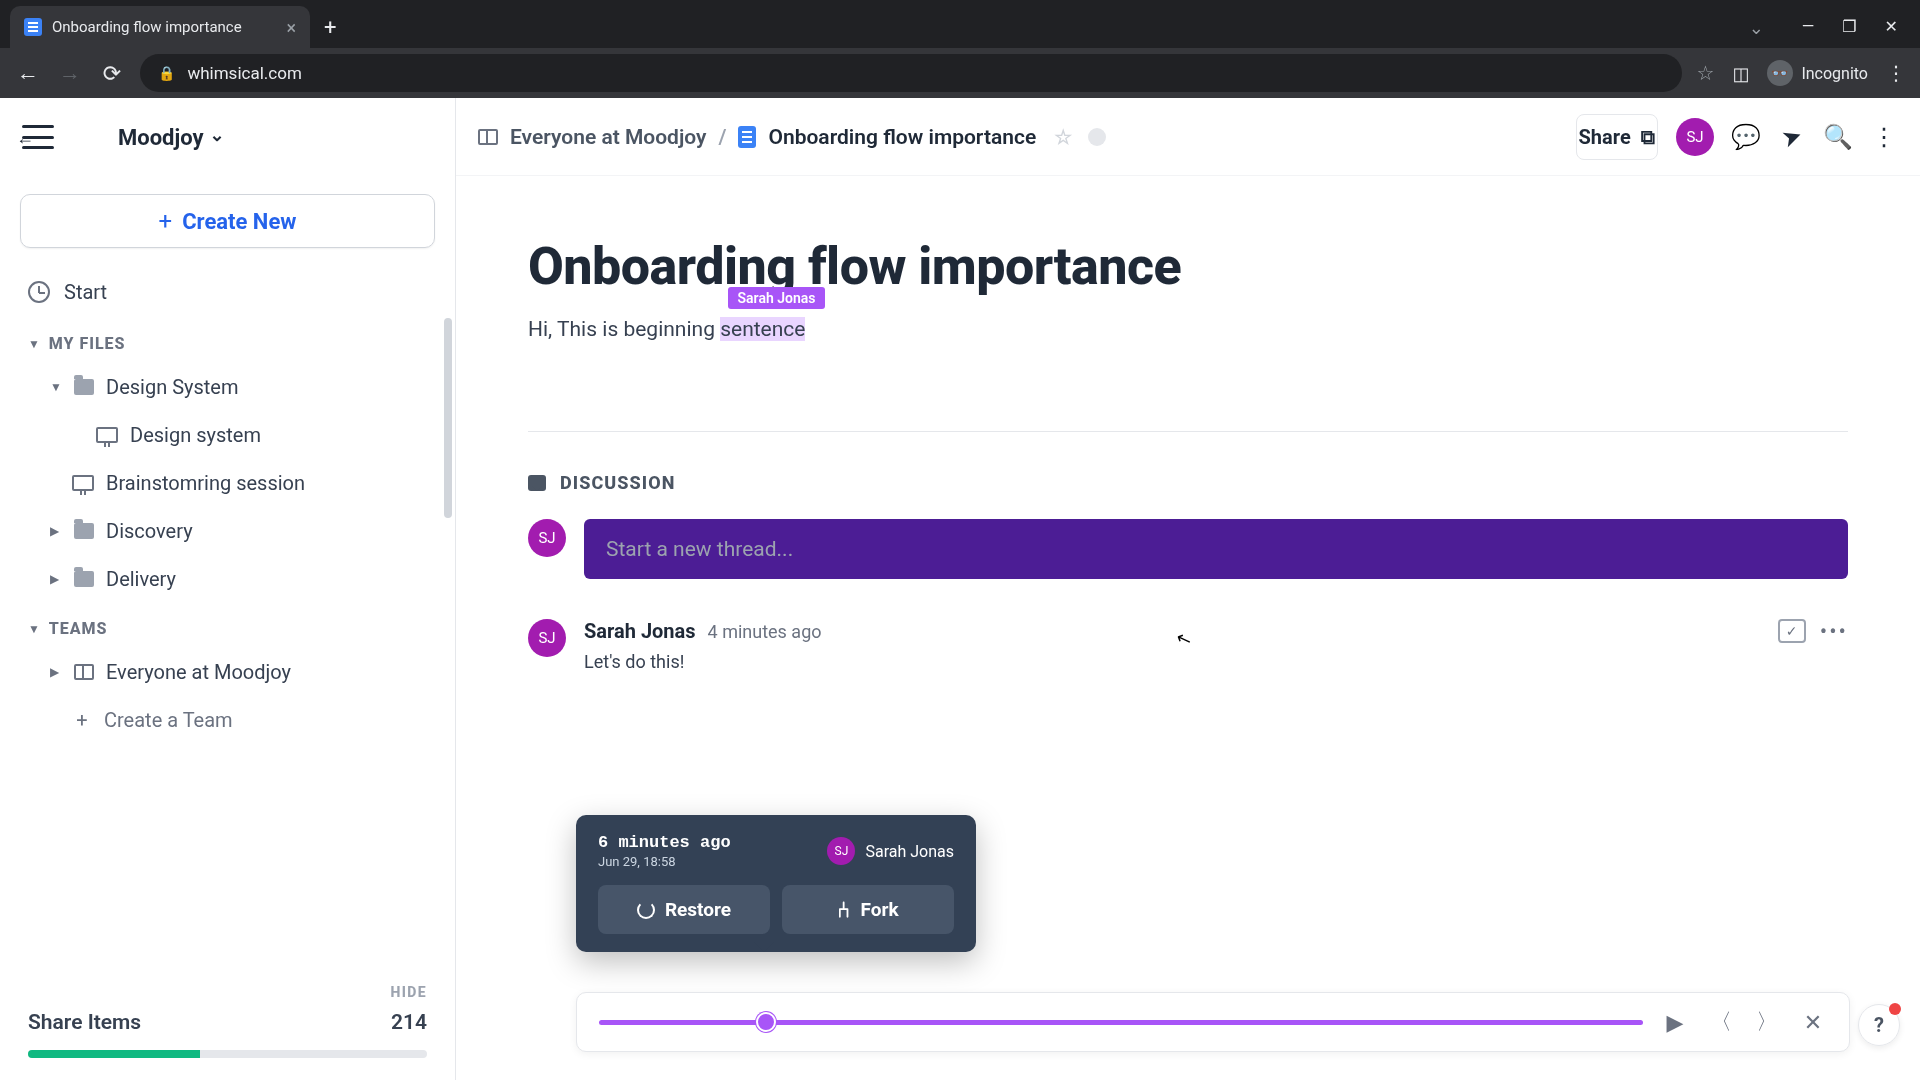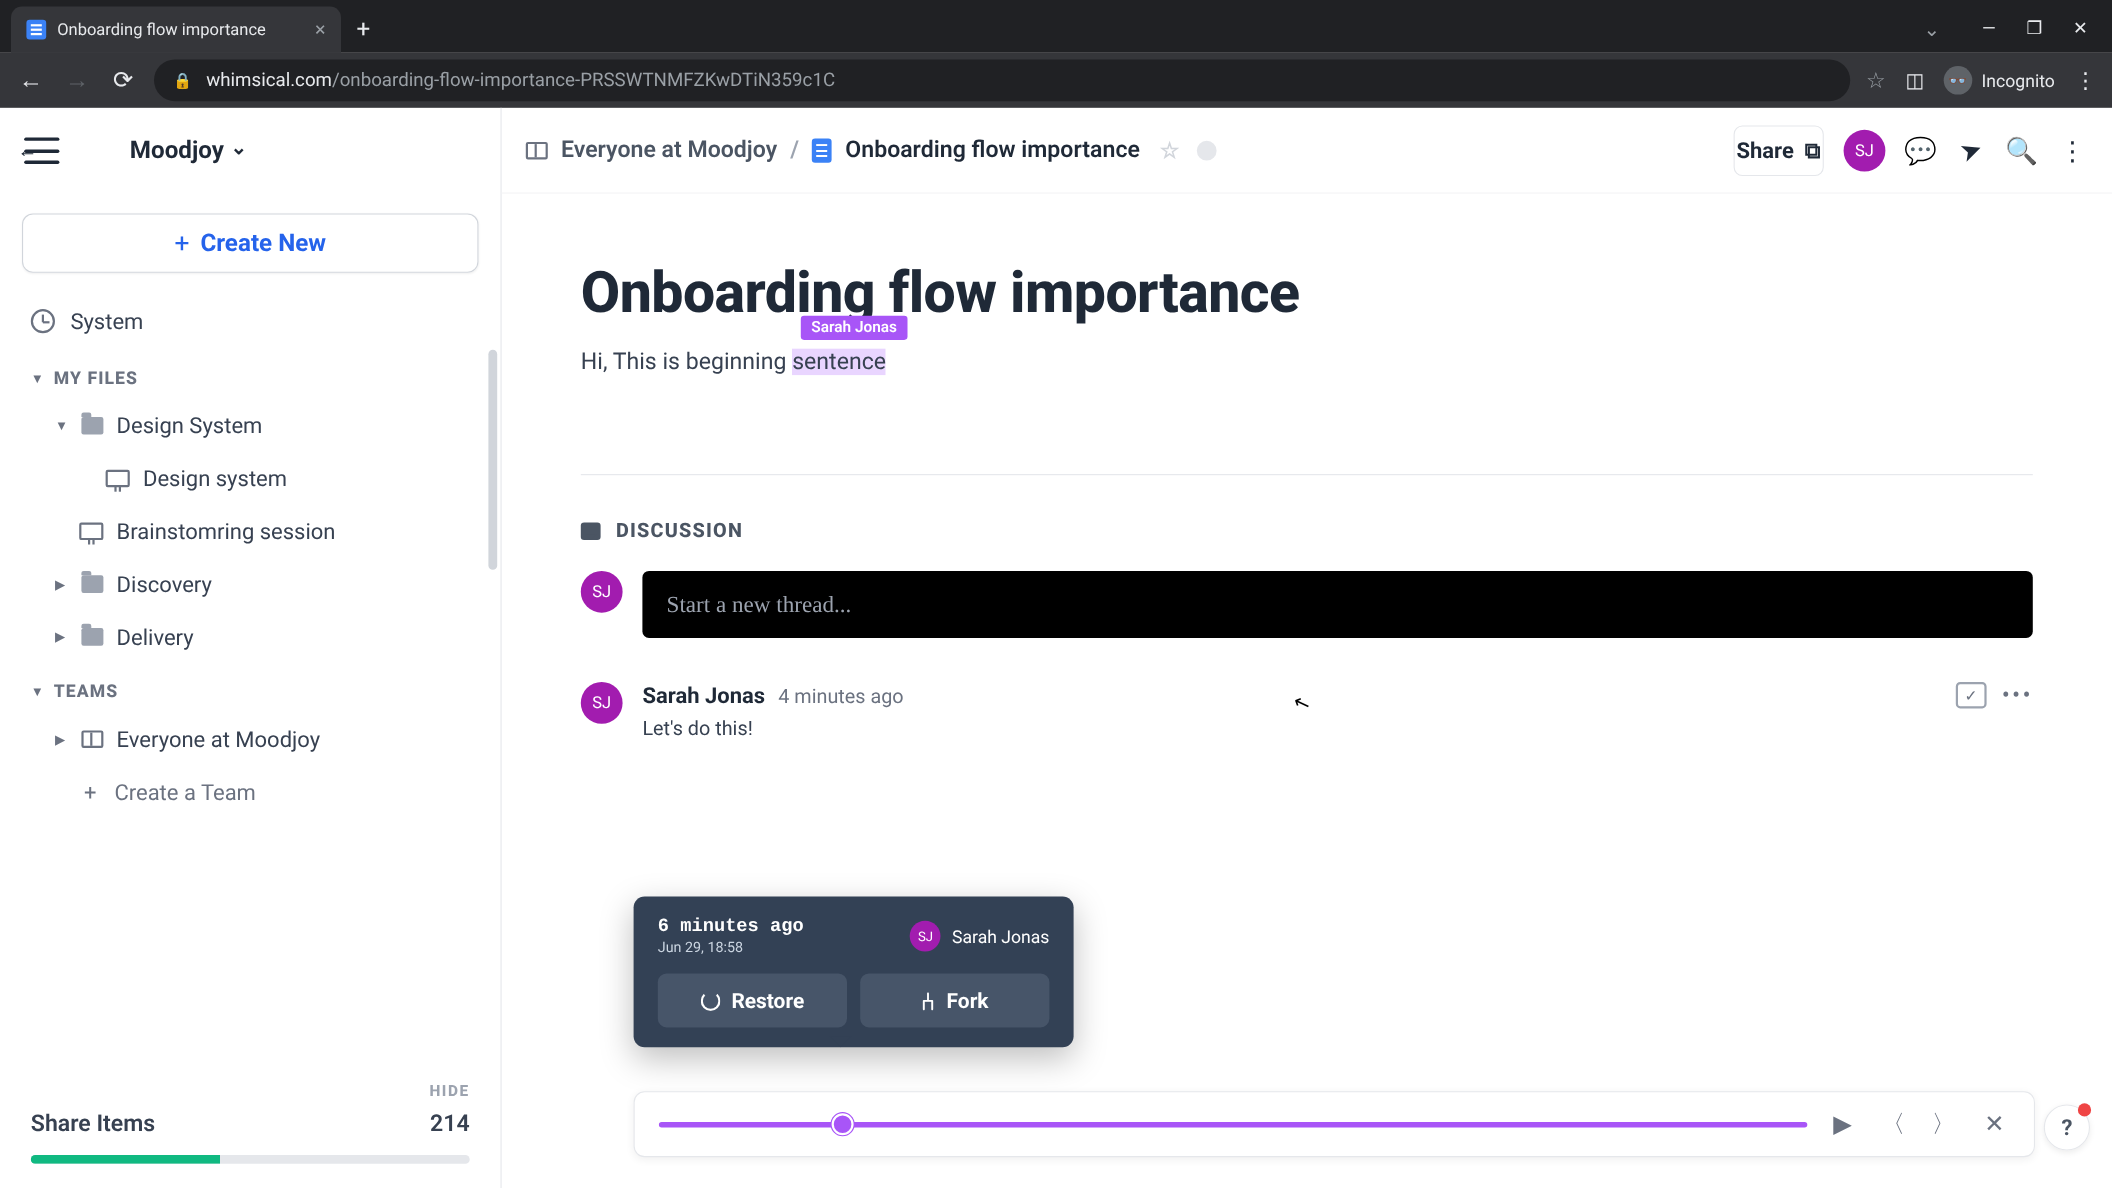--- a/index.html
+++ b/index.html
@@ -91,21 +91,21 @@
 .doc-body { font-size: 21px; color: #374151; position: relative; display: inline-block; }
 .sel-highlight { background: #e9d5ff; }
 .cursor-tag { position: absolute; top: -30px; right: -20px; background: #a855f7; color: #fff; font-size: 14px; font-weight: 600; padding: 3px 10px; border-radius: 3px; }
 .doc-hr { border: none; border-top: 1px solid #e5e7eb; margin: 90px 0 40px; }
 
 .disc-head { display: flex; align-items: center; gap: 14px; color: #4b5563; font-size: 18px; font-weight: 800; letter-spacing: .06em; margin-bottom: 26px; }
 .disc-ico { width: 18px; height: 16px; background: #4b5563; border-radius: 3px; position: relative; }
 .disc-ico::after { content: ""; position: absolute; bottom: -5px; left: 4px; border: 5px solid transparent; border-top-color: #4b5563; }
 
 .thread-row { display: flex; gap: 18px; margin-bottom: 40px; }
-.thread-input { flex: 1; background: #000000; border-radius: 6px; padding: 18px 22px; color: #9ca3af; font-size: 21px; cursor: text; font-family: Liberation Serif, serif; }
+.thread-input { flex: 1; background: #4c1d95; border-radius: 6px; padding: 18px 22px; color: #9ca3af; font-size: 21px; cursor: text; }
 
 .comment { display: flex; gap: 18px; position: relative; }
 .comment-body { flex: 1; }
 .comment-head { display: flex; align-items: baseline; gap: 12px; margin-bottom: 8px; }
 .comment-author { font-size: 20px; font-weight: 700; color: #1f2937; }
 .comment-time { font-size: 18px; color: #6b7280; }
 .comment-text { font-size: 18px; color: #374151; }
 .comment-actions { position: absolute; right: 0; top: 0; display: flex; gap: 14px; color: #6b7280; }
 .comment-actions .box { width: 28px; height: 24px; border: 2px solid #9ca3af; border-radius: 4px; display: flex; align-items: center; justify-content: center; font-size: 14px; }
 .dots { font-size: 22px; letter-spacing: 2px; }
@@ -151,21 +151,20 @@
     <span>✕</span>
   </div>
 </div>
 <div class="addr-bar">
   <span class="nav-btn">←</span>
   <span class="nav-btn dis">→</span>
   <span class="nav-btn">⟳</span>
   <div class="url-field">
     <span class="lock">🔒</span>
     <span class="url-domain">whimsical.com</span>
-      <span class="url-path">/onboarding-flow-importance-PRSSWTNMFZKwDTiN359c1C</span>
   </div>
   <div class="addr-right">
     <span style="font-size:20px;color:#9aa0a6">☆</span>
     <span style="font-size:18px">◫</span>
     <div class="incog-badge">
       <span class="incog-icon">👓</span>
       <span>Incognito</span>
     </div>
     <span style="font-size:20px">⋮</span>
   </div>
@@ -183,21 +182,21 @@
       <div class="workspace-sel">
           <span>Moodjoy</span>
         </div>
     </div>
     <div class="create-btn">
       <span class="plus">+</span>
       <span>Create New</span>
     </div>
     <div class="side-item">
       <span class="recent-ico"></span>
-      <span>System</span>
+      <span>Start</span>
     </div>
 
     <div class="side-section">
       <span class="caret">▼</span>
       <span>MY FILES</span>
     </div>
     <div class="tree-item">
       <span class="tcaret">▼</span>
       <span class="folder-ico"></span>
       <span>Design System</span>

